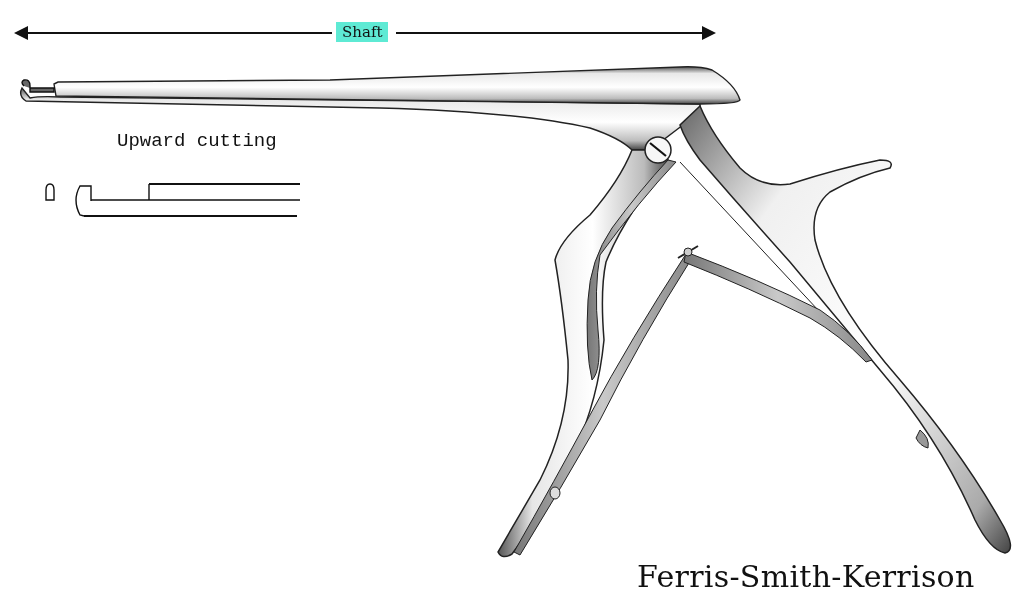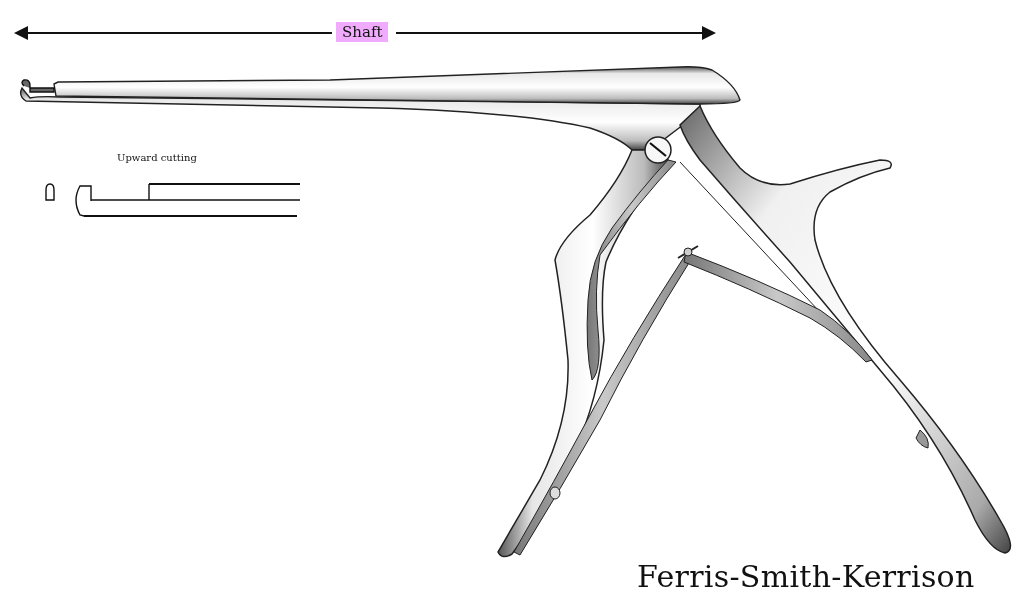--- a/index.html
+++ b/index.html
@@ -1,22 +1,22 @@
 <!DOCTYPE html>
 <html><head>
 <meta charset="utf-8">
 <style>
   html, body { margin: 0; padding: 0; background: #ffffff; }
   body { width: 1024px; height: 609px; position: relative; overflow: hidden;
          font-family: "DejaVu Serif", "Liberation Serif", serif; color: #111; }
   .canvas { position: absolute; left: 0; top: 0; width: 1024px; height: 609px; }
   .label { position: absolute; white-space: nowrap; color: #111;
            font-family: "DejaVu Serif", "Liberation Serif", serif; }
-  .shaft-label { left: 336px; top: 22px; font-size: 15px; background: #f0abfc; padding: 0 6px; line-height: 20px; }
-  .cut-label { left: 117px; top: 148px; font-size: 10px; line-height: 20px; }
+  .shaft-label { left: 336px; top: 22px; font-size: 15px; background: #5eead4; padding: 0 6px; line-height: 20px; }
+  .cut-label { left: 117px; top: 131px; font-size: 19px; line-height: 20px; font-family: Liberation Mono, monospace; }
   .title-label { left: 637px; top: 563px; font-size: 30px; line-height: 28px; letter-spacing: 0.3px; }
 </style>
 </head>
 <body>
 
 <div class="canvas">
   <svg width="1024" height="609" viewBox="0 0 1024 609" xmlns="http://www.w3.org/2000/svg">
     <defs>
       <linearGradient id="metalV" x1="0" y1="0" x2="0" y2="1">
         <stop offset="0" stop-color="#555"></stop>

